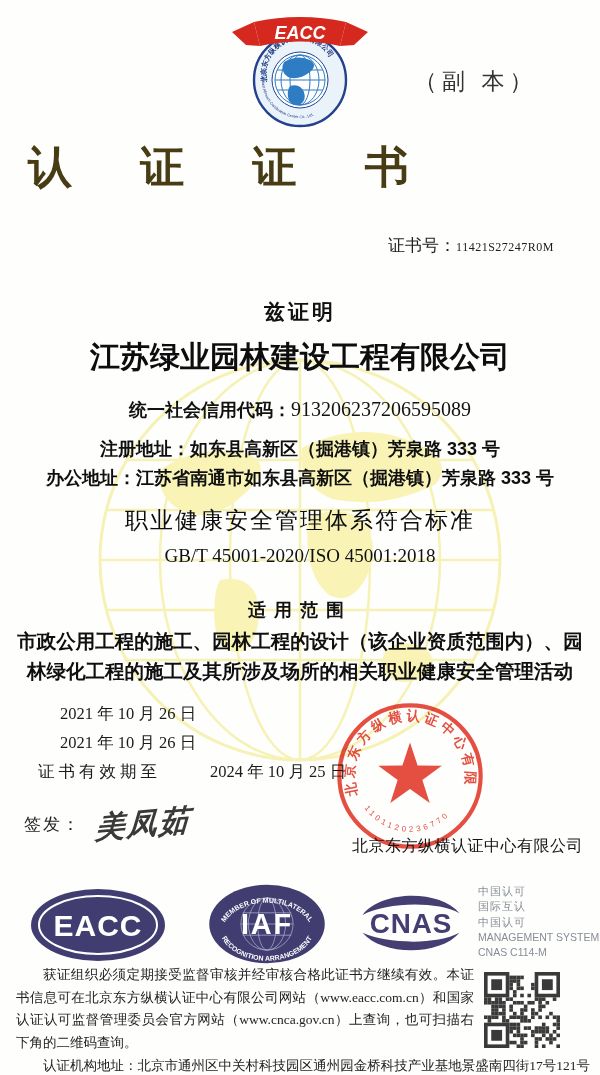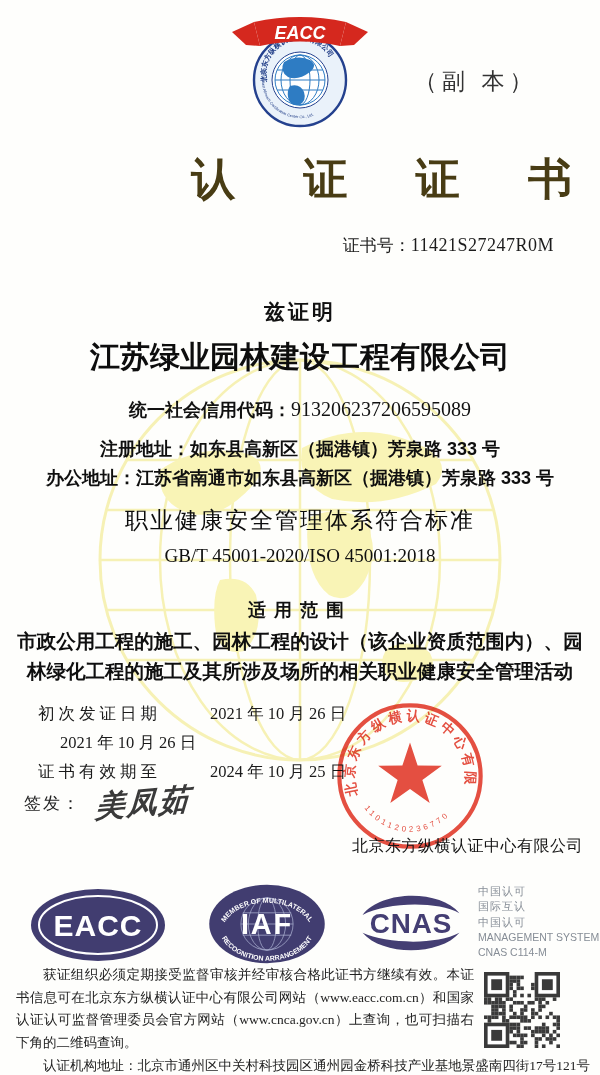--- a/index.html
+++ b/index.html
@@ -8,45 +8,45 @@
   .serif { font-family:"Liberation Serif","DejaVu Serif",serif; }
 
   
   .watermark { position:absolute; left:70px; top:330px; width:460px; height:460px; opacity:.55; z-index:0; }
   .layer { position:relative; z-index:1; }
 
   
   .emblem { position:absolute; left:222px; top:12px; width:156px; height:118px; }
   .copy-label { position:absolute; left:414px; top:66px; font-size:23px; letter-spacing:5px; color:#333; font-weight:500; }
 
-  .title { position:absolute; top:150px; width:100%; text-align:right; font-size:44px; font-weight:bold;
+  .title { position:absolute; top:138px; width:100%; text-align:left; font-size:44px; font-weight:bold;
            letter-spacing:28px; padding-left:28px; color:#483c14; }
   .certno { position:absolute; top:234px; width:100%; text-align:right; padding-right:46px; font-size:17px; color:#1c1c1c; }
-  .certno .no { font-size:18px; letter-spacing:.5px; }
+  .certno .no { font-size:12px; letter-spacing:.5px; }
 
   .certify { position:absolute; top:298px; width:100%; text-align:center; font-size:21px; font-weight:bold; letter-spacing:3px; color:#111; }
   .company { position:absolute; top:337px; width:100%; text-align:center; font-size:30px; font-weight:bold; color:#0d0d0d; }
   .credit  { position:absolute; top:398px; width:100%; text-align:center; color:#111; }
   .credit .lab { font-size:18px; font-weight:bold; }
   .credit .code { font-size:20px; }
   .addr { position:absolute; width:100%; text-align:center; font-size:18px; font-weight:bold; color:#0f0f0f; }
   .addr.reg { top:437px; } .addr.off { top:466px; }
 
   .system { position:absolute; top:505px; width:100%; text-align:center; font-size:23px; font-weight:normal; letter-spacing:2px; color:#0d0d0d; }
   .standard { position:absolute; top:545px; width:100%; text-align:center; font-size:19px; color:#101010; }
   .scope-title { position:absolute; top:598px; width:100%; text-align:center; font-size:18px; font-weight:bold; letter-spacing:8px; color:#111; }
   .scope { position:absolute; top:626px; left:50%; transform:translateX(-50%); width:578px; text-align:center;
            font-size:19.5px; font-weight:bold; line-height:1.55; color:#0f0f0f; }
 
   .dates { position:absolute; left:38px; top:703px; }
   .date-row { display:flex; margin-bottom:7px; font-size:16.5px; color:#1a1a1a; }
   .date-row .dlabel { letter-spacing:4px; width:150px; }
   .date-row .dvalue { margin-left:22px; }
 
-  .sign { position:absolute; left:24px; top:783px; display:flex; align-items:center; }
+  .sign { position:absolute; left:24px; top:804px; display:flex; align-items:center; }
   .sign .slabel { font-size:17px; letter-spacing:2px; color:#222; }
   .sign .sig { display:inline-block; margin-left:14px; font-size:30px; font-weight:bold; font-style:italic;
                transform:rotate(-5deg) skewX(-8deg); color:#3a3a3a; letter-spacing:2px; }
 
   .stamp { position:absolute; left:331px; top:697px; width:158px; height:158px; opacity:.9; mix-blend-mode:multiply; pointer-events:none; }
   .issuer { position:absolute; left:352px; top:836px; font-size:16px; font-weight:500; letter-spacing:.5px; color:#141414; z-index:2; }
 
   .logo-eacc { position:absolute; left:28px; top:886px; width:140px; height:78px; }
   .logo-iaf  { position:absolute; left:203px; top:883px; width:128px; height:82px; }
   .logo-cnas { position:absolute; left:352px; top:888px; width:118px; height:70px; }
@@ -123,21 +123,20 @@
   <div class="addr reg layer">注册地址：如东县高新区（掘港镇）芳泉路 333 号</div>
   <div class="addr off layer">办公地址：江苏省南通市如东县高新区（掘港镇）芳泉路 333 号</div>
 
   <div class="system layer">职业健康安全管理体系符合标准</div>
   <div class="standard serif layer">GB/T 45001-2020/ISO 45001:2018</div>
   <div class="scope-title serif layer">适用范围</div>
   <div class="scope layer">市政公用工程的施工、园林工程的设计（该企业资质范围内）、园林绿化工程的施工及其所涉及场所的相关职业健康安全管理活动</div>
 
   <div class="dates serif layer">
     <div class="date-row">
-      <span class="dlabel">初次发证日期</span>
       <span class="dvalue">2021 年 10 月 26 日</span>
     </div>
     <div class="date-row">
       <span class="dvalue">2021 年 10 月 26 日</span>
     </div>
     <div class="date-row">
       <span class="dlabel">证书有效期至</span>
       <span class="dvalue">2024 年 10 月 25 日</span>
     </div>
   </div>

